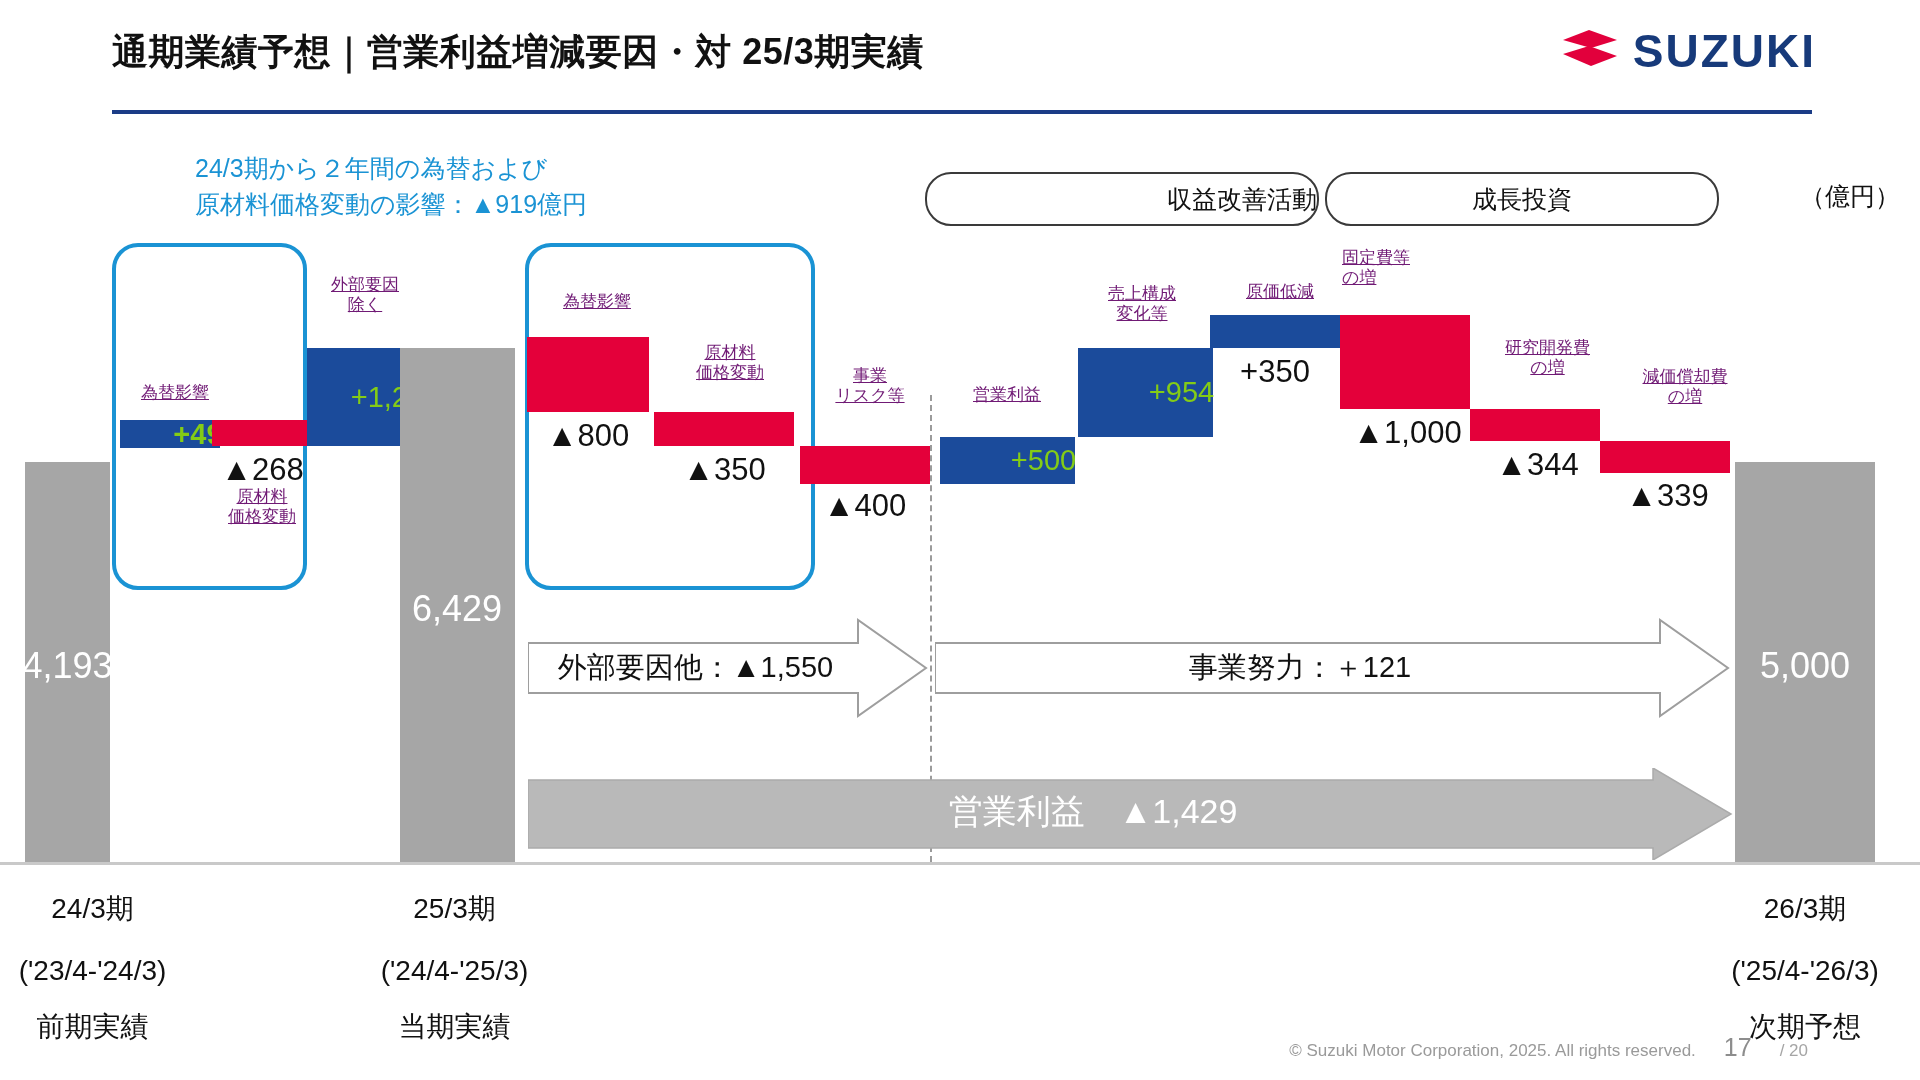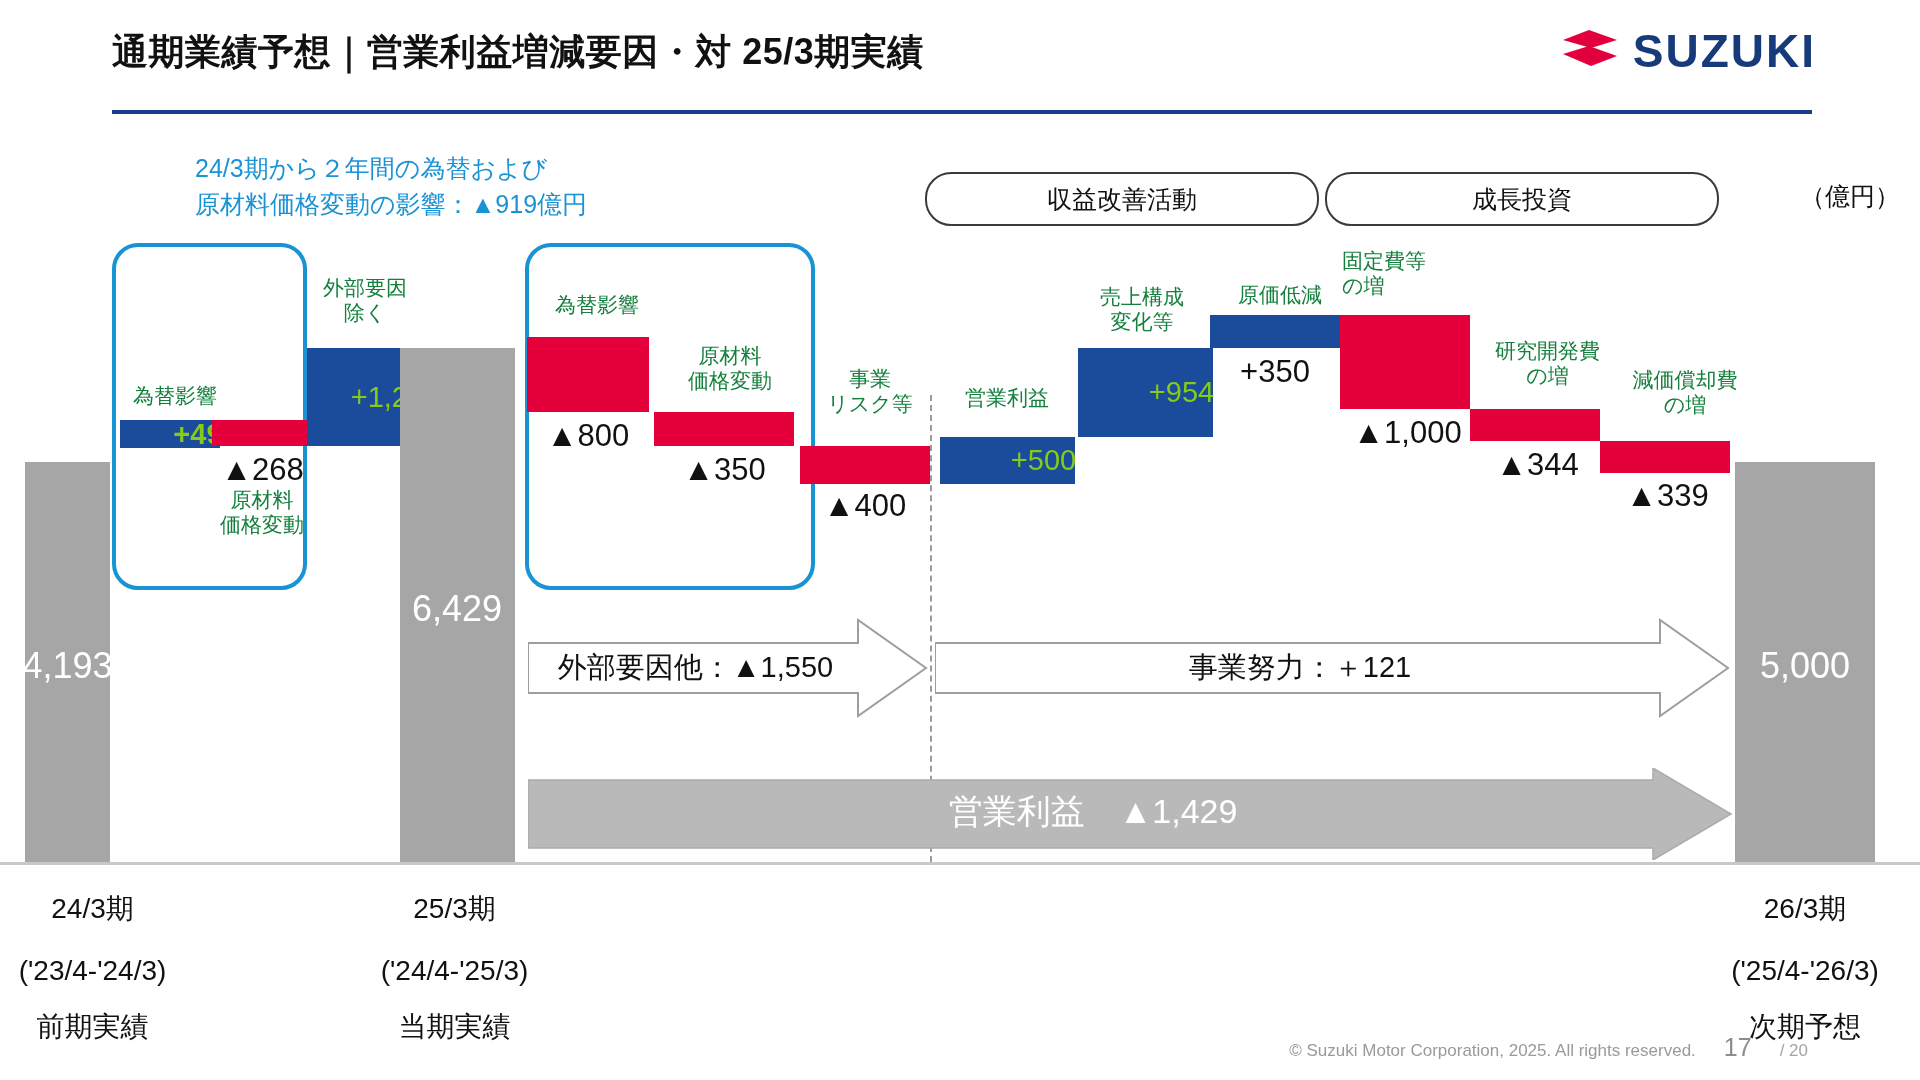--- a/index.html
+++ b/index.html
@@ -57,22 +57,22 @@
   .bar.gray{background:#a6a6a6;}
   .bar.blue{background:#1b4b9b;}
   .bar.red{background:#e4003a;}
 
   .bar-val-in{
     position:absolute;color:#84cc16;font-size:29px;
     display:flex;align-items:center;justify-content:center;
     width:100%;height:100%;padding-left:36px;
   }
   .lbl{
-    position:absolute;font-size:21px;color:#15803d;
-    text-align:center;line-height:1.2;white-space:pre-line;
+    position:absolute;font-size:17px;color:#701a75;
+    text-align:center;line-height:1.2;white-space:pre-line;text-decoration:underline;
   }
   .val{
     position:absolute;font-size:31px;color:#111;
     text-align:center;white-space:nowrap;
   }
   .total-val{
     position:absolute;color:#ffffff;font-size:36px;text-align:center;
     white-space:nowrap;
   }
 
@@ -123,21 +123,21 @@
       <path d="M2 12 L28 2 L56 12 L30 20 Z" fill="#e2003c"></path>
       <path d="M2 26 L28 18 L56 28 L30 38 Z" fill="#e2003c"></path>
       <path d="M2 12 L28 20 L28 30 L2 22 Z" fill="#c9002f" opacity="0"></path>
     </svg>
     <div class="logo-txt">SUZUKI</div>
   </div>
 
   <div class="blue-note">24/3期から２年間の為替および
 原材料価格変動の影響：▲919億円</div>
 
-  <div class="pill" style="left:925px;top:172px;width:390px;">
+  <div class="pill" style="left:925px;top:172px;width:390px;justify-content:flex-end;">
     <span>収益改善活動</span>
   </div>
   <div class="pill" style="left:1325px;top:172px;width:390px;">
     <span>成長投資</span>
   </div>
   <div class="unit-label">（億円）</div>
 
   <div class="plot">
 
     <div class="roundbox" style="left:112px;top:243px;width:195px;height:347px;"></div>

